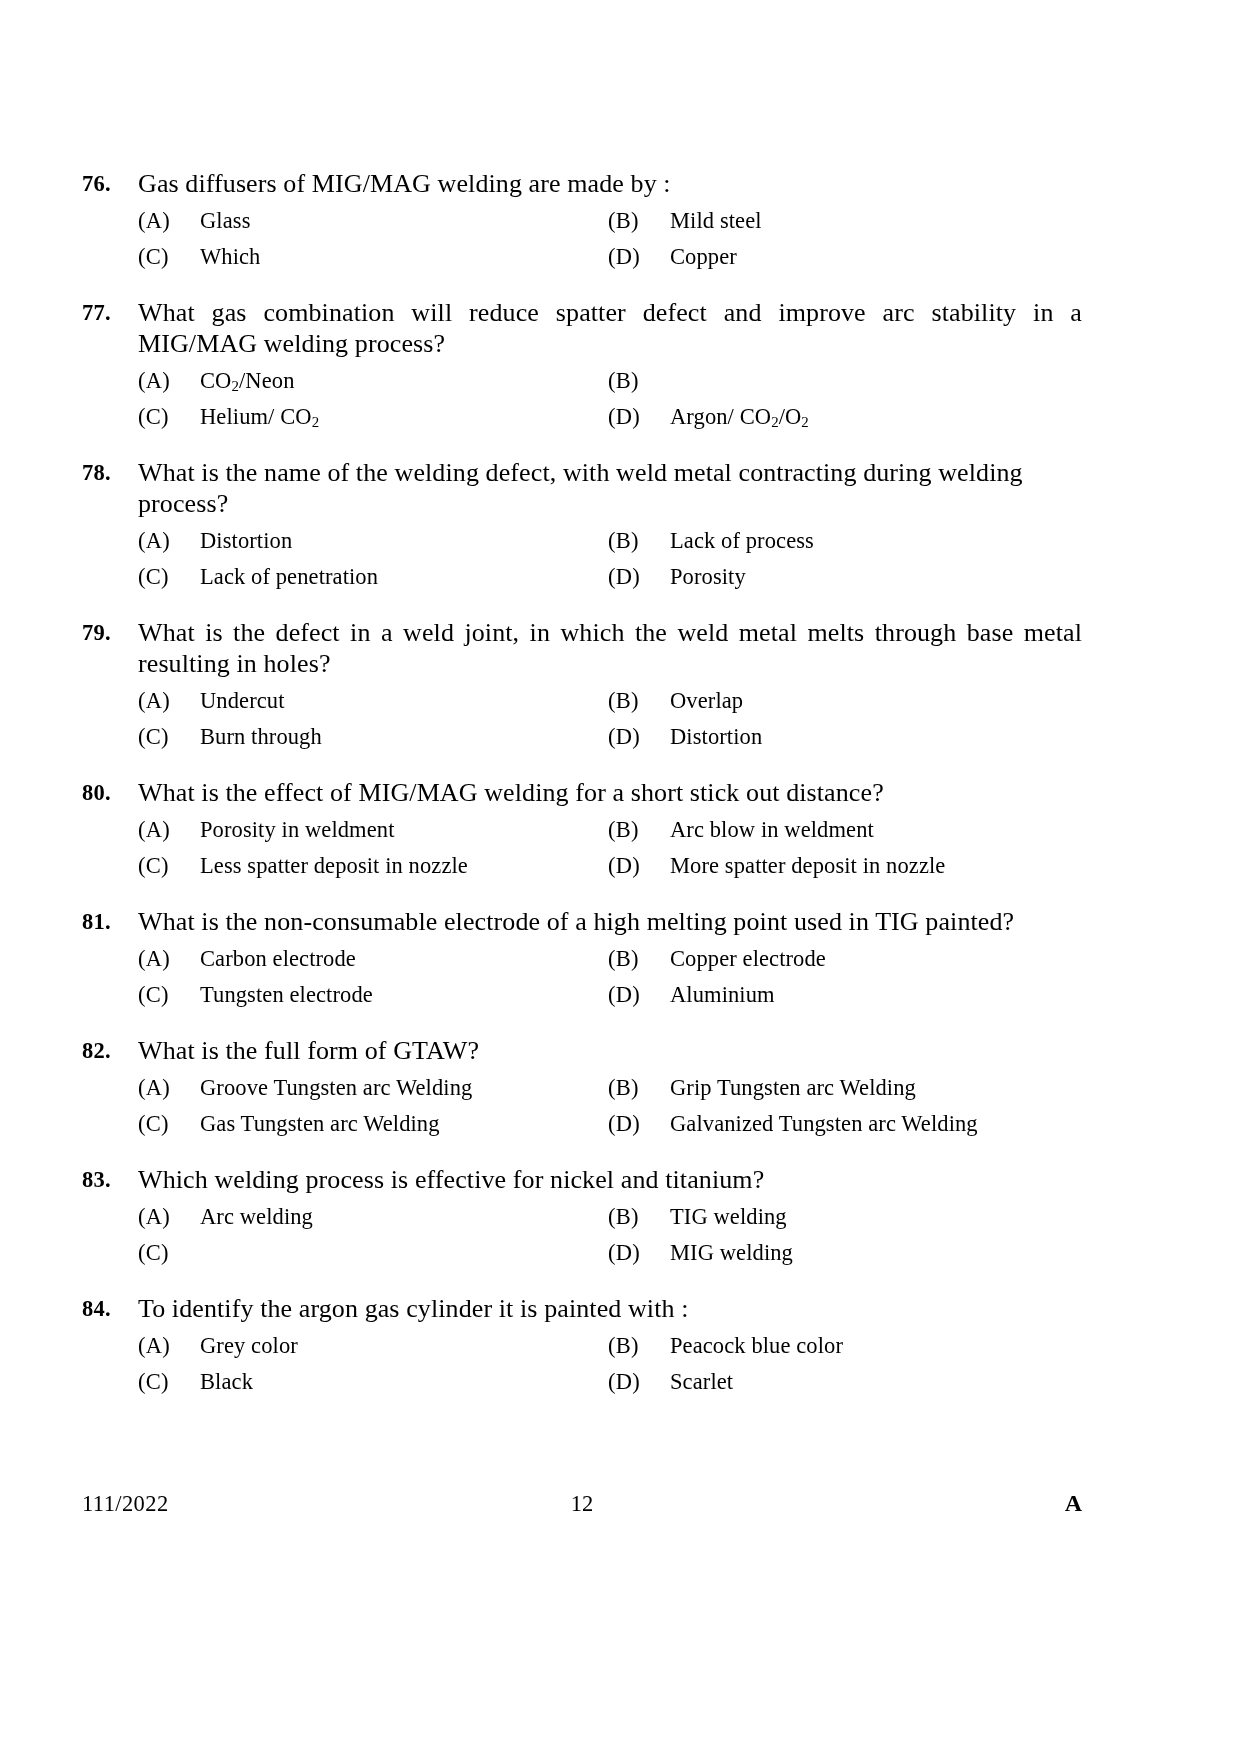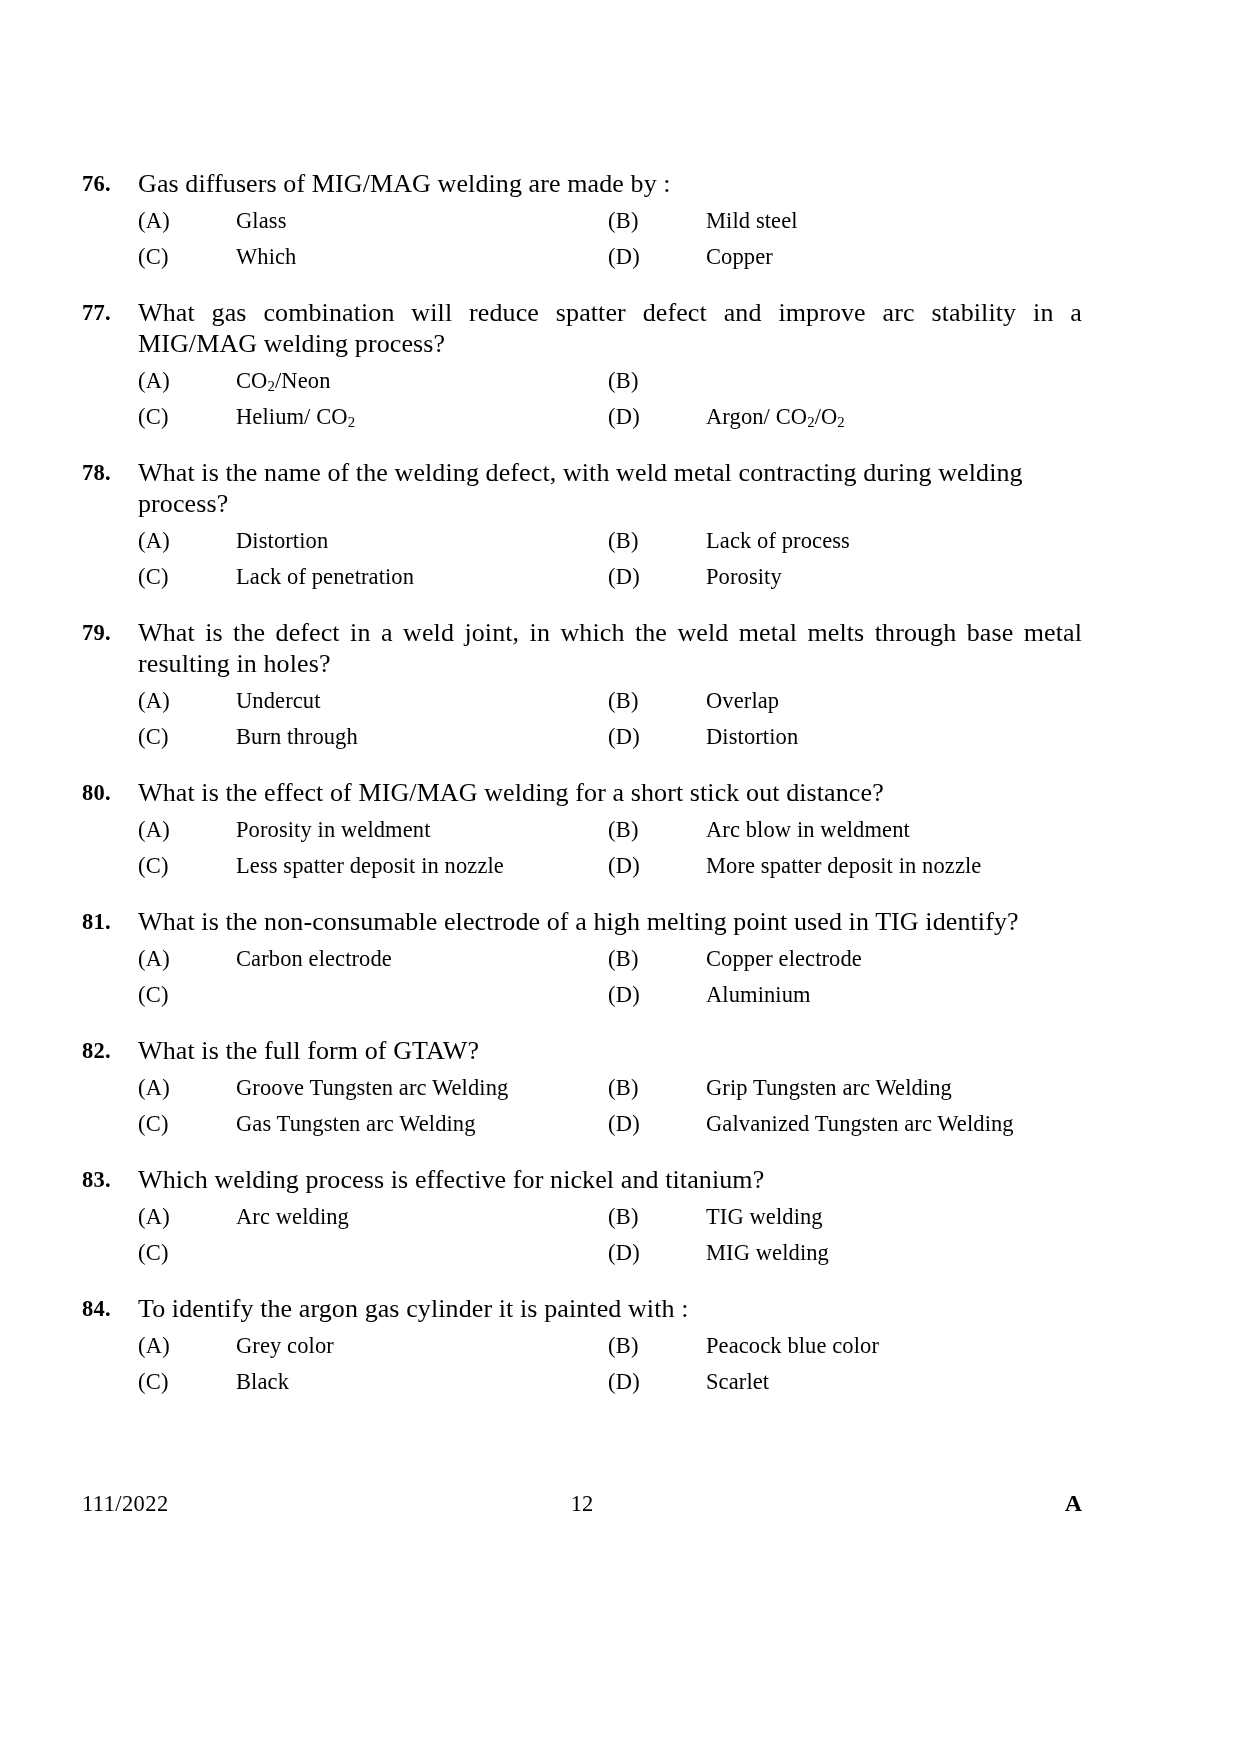--- a/index.html
+++ b/index.html
@@ -84,21 +84,20 @@
     width: 470px;
   }
   .opt-key {
     flex: 0 0 62px;
     width: 62px;
     letter-spacing: 0.2px;
   }
   .opt-label {
     flex: 1 1 auto;
     letter-spacing: 0.1px;
-    margin-left: 36px;
   }
   sub {
     font-size: 0.66em;
     vertical-align: -0.22em;
     line-height: 0;
   }
 
   
   .footer {
     position: absolute;
@@ -266,36 +265,37 @@
             <div class="opt opt-right">
               <span class="opt-key">(D)</span>
               <span class="opt-label">More spatter deposit in nozzle</span>
             </div>
           </div>
         </div>
       </div>
       <div class="question">
         <div class="q-head">
           <div class="q-num">81.</div>
-          <div class="q-text nojustify">What is the non-consumable electrode of a high melting point used in TIG identify?</div>
+          <div class="q-text nojustify">What is the non-consumable electrode of a high melting point used in TIG painted?</div>
         </div>
         <div class="options">
           <div class="opt-row">
             <div class="opt opt-left">
               <span class="opt-key">(A)</span>
               <span class="opt-label">Carbon electrode</span>
             </div>
             <div class="opt opt-right">
               <span class="opt-key">(B)</span>
               <span class="opt-label">Copper electrode</span>
             </div>
           </div>
           <div class="opt-row">
             <div class="opt opt-left">
               <span class="opt-key">(C)</span>
+              <span class="opt-label">Tungsten electrode</span>
             </div>
             <div class="opt opt-right">
               <span class="opt-key">(D)</span>
               <span class="opt-label">Aluminium</span>
             </div>
           </div>
         </div>
       </div>
       <div class="question">
         <div class="q-head">

